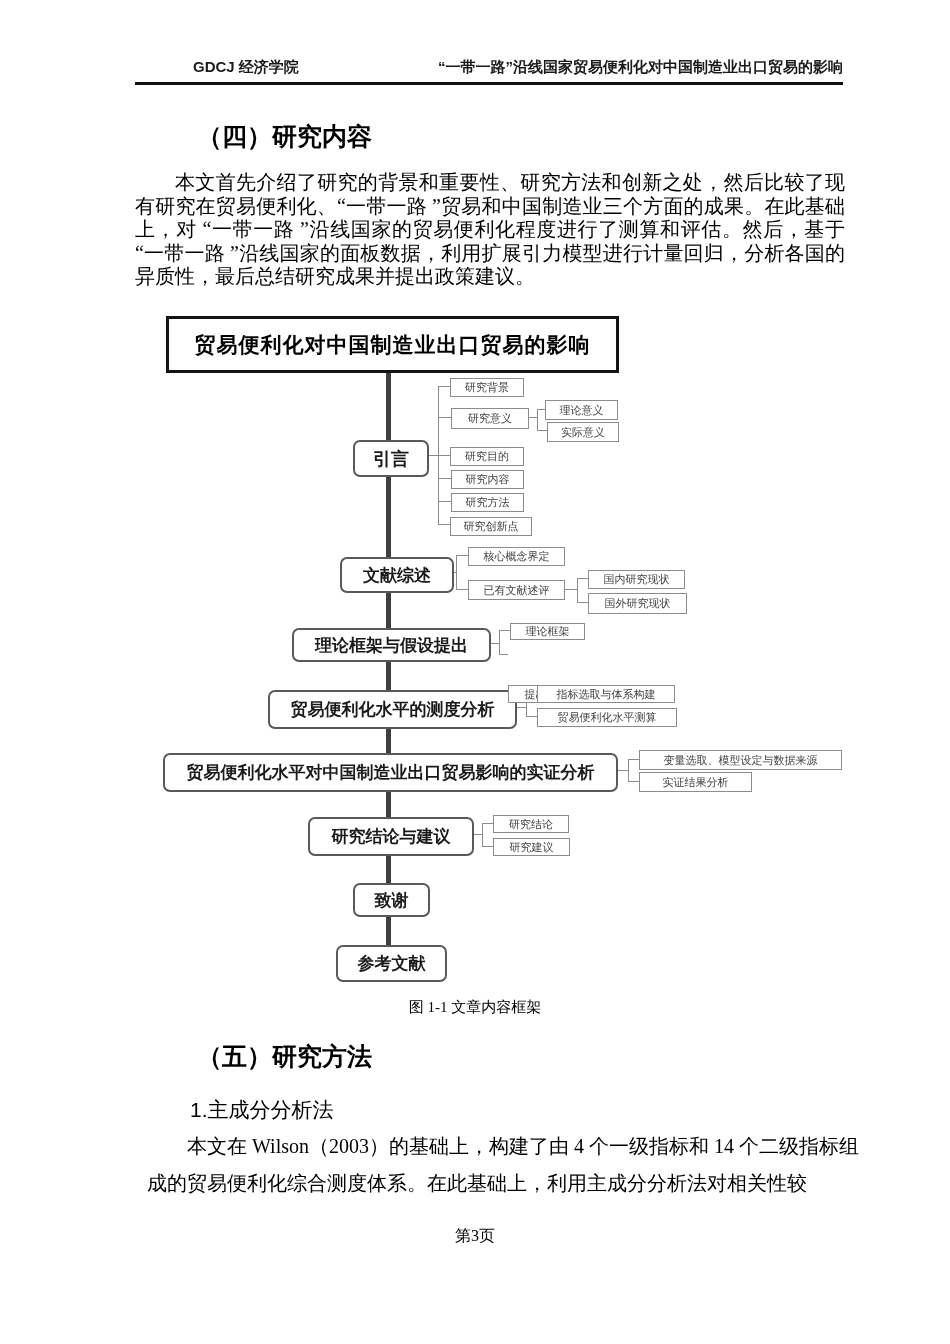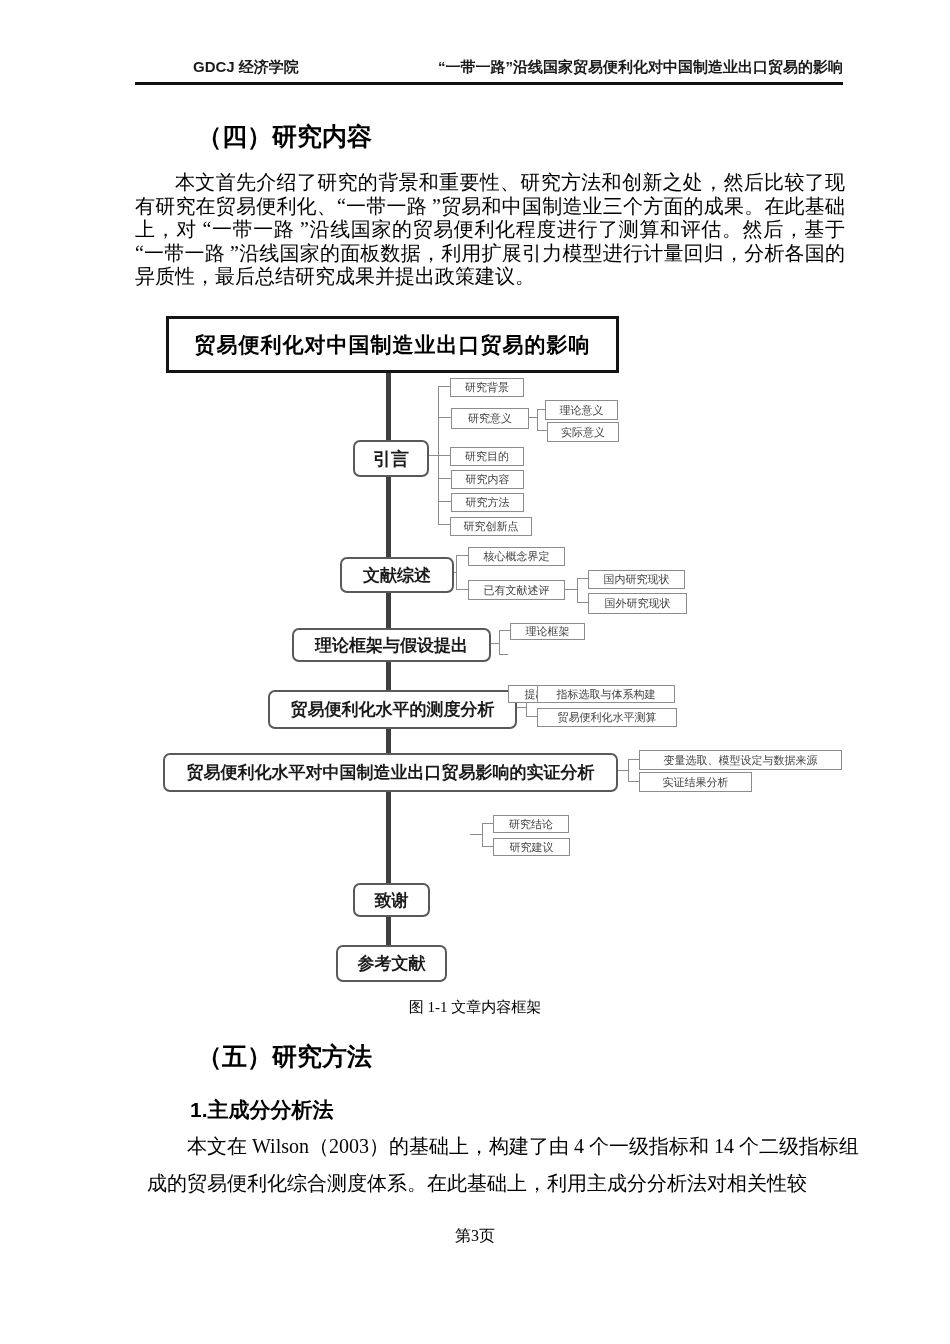--- a/index.html
+++ b/index.html
@@ -2,21 +2,21 @@
 <html><head>
 <meta charset="utf-8">
 <style>
   html,body{margin:0;padding:0;background:#e8e8e8;}
   .page{position:relative;width:950px;height:1344px;margin:0 auto;background:#ffffff;
         font-family:"Liberation Serif","DejaVu Serif",serif;color:#000;overflow:hidden;}
   .abs{position:absolute;}
   .hdr{font-family:"Liberation Sans","DejaVu Sans",sans-serif;font-weight:700;font-size:15px;color:#1a1a1a;white-space:nowrap;}
   .rule{position:absolute;background:#111;}
   .h2{font-family:"Liberation Sans","DejaVu Sans",sans-serif;font-weight:700;font-size:25px;color:#000;white-space:nowrap;}
-  .h3{font-family:"Liberation Sans","DejaVu Sans",sans-serif;font-weight:700;font-size:21px;color:#000;white-space:nowrap;}
+  .h3{font-family:"Liberation Sans","DejaVu Sans",sans-serif;font-weight:400;font-size:21px;color:#000;white-space:nowrap;}
   .para{font-size:20px;line-height:23.5px;text-align:justify;text-indent:2em;color:#000;}
   .para2{font-size:20px;line-height:37px;text-align:justify;text-indent:2em;color:#000;margin-left:12px;}
   .caption{font-size:15px;text-align:center;color:#000;}
   .footer{font-size:16px;text-align:center;color:#000;}
   
   .rb{position:absolute;display:flex;align-items:center;justify-content:center;background:#fff;
       border:3px solid #141414;font-family:"Liberation Sans","DejaVu Sans",sans-serif;
       font-weight:700;font-size:21px;color:#000;letter-spacing:1px;white-space:nowrap;z-index:3;}
   .mb{position:absolute;display:flex;align-items:center;justify-content:center;background:#fff;
       border:2px solid #595959;border-radius:7px;font-family:"Liberation Sans","DejaVu Sans",sans-serif;
@@ -84,20 +84,21 @@
     <div class="ln" style="left:482px;top:823px;width:11px;height:1px;"></div>
     <div class="ln" style="left:482px;top:846px;width:11px;height:1px;"></div>
 
     <div class="rb" style="left:166px;top:316px;width:447px;height:51px;">贸易便利化对中国制造业出口贸易的影响</div>
 
     <div class="mb" style="left:353px;top:440px;width:72px;height:33px;font-size:18px;">引言</div>
     <div class="mb" style="left:340px;top:557px;width:110px;height:32px;">文献综述</div>
     <div class="mb" style="left:292px;top:628px;width:195px;height:30px;">理论框架与假设提出</div>
     <div class="mb" style="left:268px;top:690px;width:245px;height:35px;">贸易便利化水平的测度分析</div>
     <div class="mb" style="left:163px;top:753px;width:451px;height:35px;">贸易便利化水平对中国制造业出口贸易影响的实证分析</div>
+    <div class="mb" style="left:308px;top:817px;width:162px;height:35px;">研究结论与建议</div>
     <div class="mb" style="left:353px;top:883px;width:73px;height:30px;">致谢</div>
     <div class="mb" style="left:336px;top:945px;width:107px;height:33px;">参考文献</div>
 
     <div class="sb" style="left:450px;top:378px;width:72px;height:17px;">研究背景</div>
     <div class="sb" style="left:451px;top:408px;width:76px;height:19px;">研究意义</div>
     <div class="sb" style="left:545px;top:400px;width:71px;height:18px;">理论意义</div>
     <div class="sb" style="left:547px;top:422px;width:70px;height:18px;">实际意义</div>
     <div class="sb" style="left:450px;top:447px;width:72px;height:17px;">研究目的</div>
     <div class="sb" style="left:451px;top:470px;width:71px;height:17px;">研究内容</div>
     <div class="sb" style="left:451px;top:493px;width:71px;height:17px;">研究方法</div>

